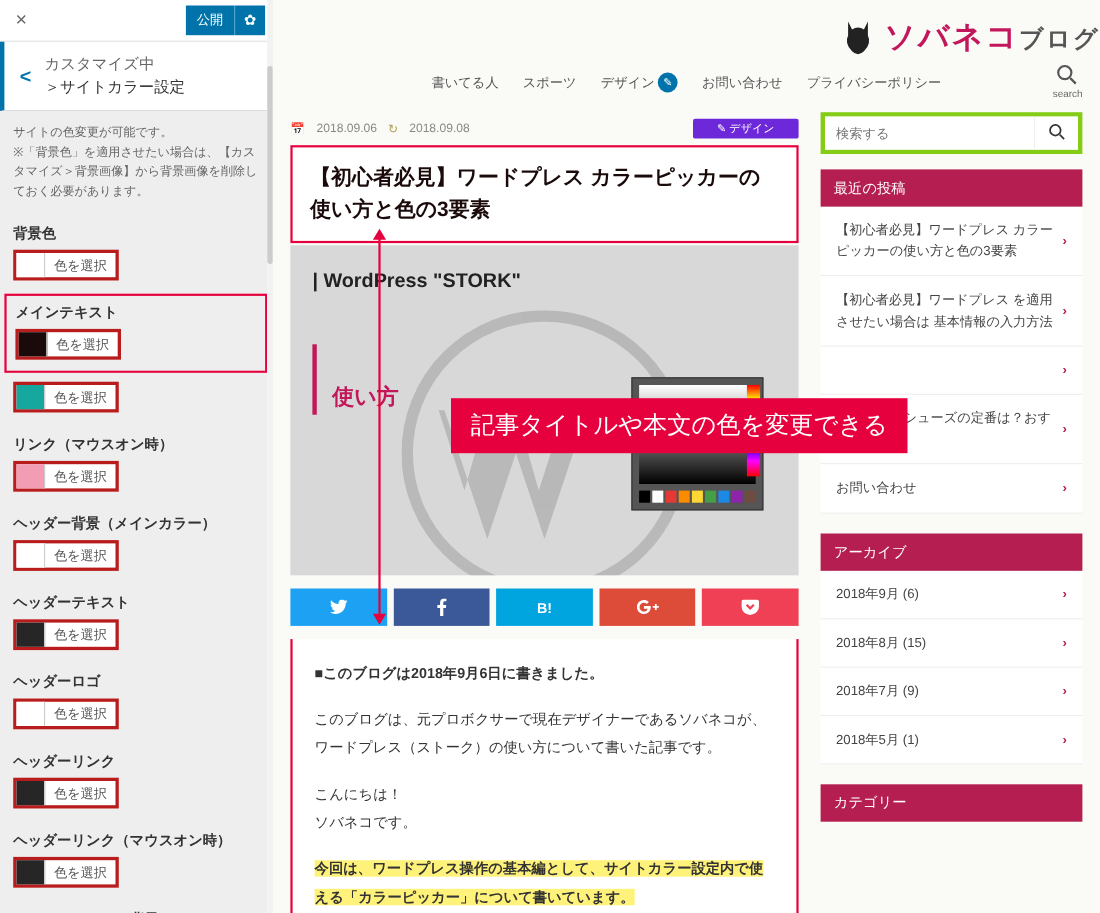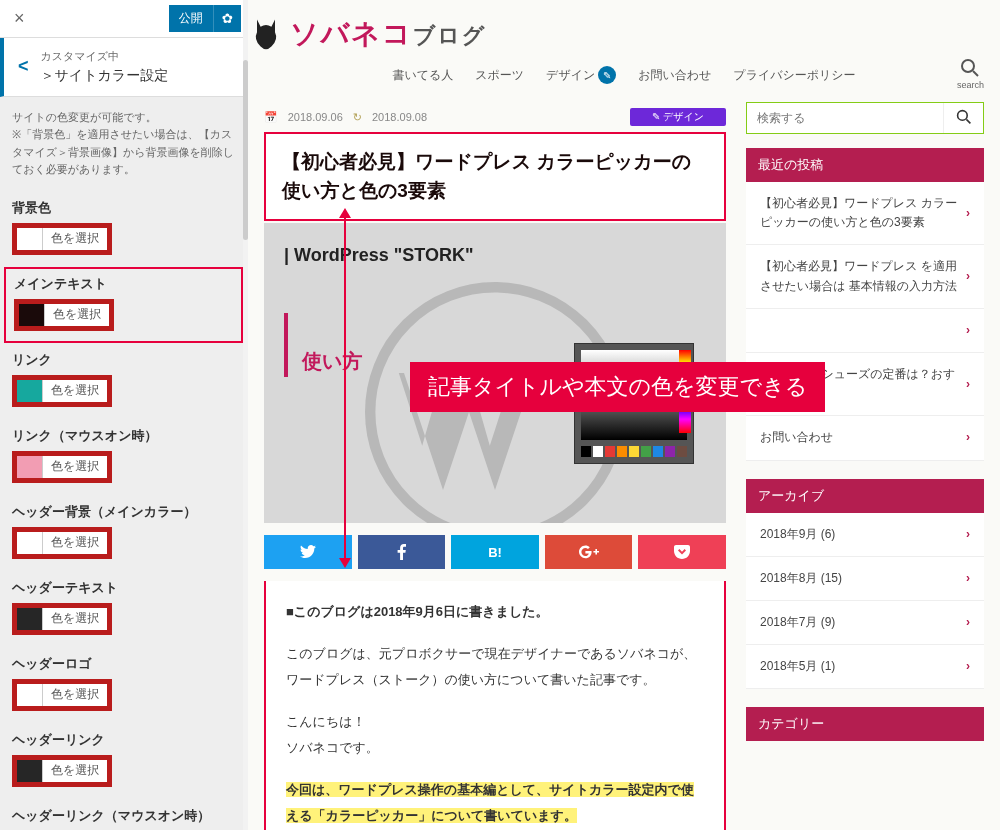--- a/index.html
+++ b/index.html
@@ -8,34 +8,34 @@
     
     .customizer { position: absolute; left: 0; top: 0; width: 248px; height: 830px; background: #eee; border-right: 1px solid #ddd; overflow-y: auto; }
     .cust-top { display: flex; justify-content: space-between; align-items: center; padding: 4px 6px; border-bottom: 1px solid #ddd; background: #fff; }
     .close-x { font-size: 18px; color: #666; cursor: pointer; padding: 4px 8px; }
     .top-right { display: flex; gap: 0; }
     .publish-btn { background: #0073aa; color: #fff; border: none; padding: 5px 10px; font-size: 12px; cursor: pointer; font-family: Liberation Mono, monospace; }
     .gear-btn { background: #0073aa; color: #fff; border: none; padding: 5px 8px; cursor: pointer; border-left: 1px solid rgba(255,255,255,.2); }
     .cust-head { display: flex; align-items: center; padding: 10px 14px; background: #fff; border-bottom: 1px solid #ddd; border-left: 4px solid #0073aa; }
     .back-chev { color: #0073aa; font-size: 18px; margin-right: 12px; cursor: pointer; font-weight: bold; }
     .cust-head-txt { line-height: 1.5; }
-    .cust-sub { font-size: 11px; color: #666; }
+    .cust-sub { font-size: 14px; color: #666; }
     .cust-title { font-size: 14px; color: #333; }
     .cust-desc { padding: 12px; font-size: 11px; color: #666; line-height: 1.6; background: #eee; }
     .color-item { padding: 8px 12px 12px; background: #eee; }
     .color-item.highlighted { border: 2px solid #e6003d; margin: 0 4px; padding: 6px 8px 10px; }
     .color-label { font-size: 13px; font-weight: bold; color: #333; margin-bottom: 6px; }
-    .color-select { display: inline-flex; align-items: center; border: 5px solid #b91c1c; background: #fff; cursor: pointer; }
+    .color-select { display: inline-flex; align-items: center; border: 3px solid #b91c1c; background: #fff; cursor: pointer; }
     .swatch { width: 26px; height: 22px; border-right: 1px solid #ccc; }
     .select-txt { padding: 2px 8px; font-size: 12px; color: #555; }
     
     
     .preview { position: absolute; left: 248px; top: 0; right: 0; height: 830px; background: #fafaf7; overflow: hidden; }
     .site-header { text-align: center; padding: 14px 0 6px; position: relative; }
-    .logo-row { display: flex; align-items: center; justify-content: flex-start; gap: 6px; }
+    .logo-row { display: flex; align-items: center; justify-content: flex-end; gap: 6px; }
     .cat-silhouette { width: 36px; height: 40px; }
     .site-name { font-size: 28px; font-weight: bold; letter-spacing: 2px; }
     .site-name .pink { color: #c2185b; }
     .site-name .gray { color: #555; font-size: 22px; }
     .nav { display: flex; justify-content: center; gap: 22px; padding: 12px 0; font-size: 12px; color: #555; }
     .nav-item { cursor: pointer; display: flex; align-items: center; gap: 3px; }
     .nav-pencil { display: inline-flex; width: 18px; height: 18px; background: #0073aa; border-radius: 50%; align-items: center; justify-content: center; color: #fff; font-size: 10px; }
     .search-corner { position: absolute; right: 16px; top: 58px; text-align: center; color: #666; font-size: 9px; cursor: pointer; }
     .search-corner svg { display: block; margin: 0 auto 2px; }
     
@@ -61,21 +61,21 @@
     
     .share-row { display: flex; gap: 6px; margin: 12px 0; }
     .share-btn { flex: 1; height: 34px; display: flex; align-items: center; justify-content: center; color: #fff; cursor: pointer; }
     .tw { background: #1da1f2; } .fb { background: #3b5998; } .hb { background: #00a4de; } .gp { background: #dd4b39; } .pk { background: #ef4056; }
     
     .body-box { border: 2px solid #e6003d; border-top: none; background: #fff; padding: 18px 20px; font-size: 13px; line-height: 2; }
     .body-box p { margin-bottom: 16px; }
     .body-hl { background: #fff27a; font-weight: bold; }
     
     
-    .search-box { display: flex; border: 1px solid #84cc16; background: #fff; margin-bottom: 14px; }
+    .search-box { display: flex; border: 4px solid #84cc16; background: #fff; margin-bottom: 14px; }
     .search-box input { flex: 1; border: none; padding: 8px 10px; font-size: 12px; outline: none; }
     .search-box button { width: 40px; border: none; background: #fff; cursor: pointer; border-left: 1px solid #eee; }
     .widget-title { background: #b41e50; color: #fff; padding: 8px 12px; font-size: 13px; font-weight: normal; }
     .widget-list { background: #fff; }
     .widget-item { padding: 12px 14px; border-bottom: 1px solid #eee; display: flex; align-items: center; justify-content: space-between; font-size: 12px; color: #444; cursor: pointer; line-height: 1.6; }
     .widget-item .chev { color: #b41e50; font-weight: bold; }
     
     
     .callout { position: absolute; left: 410px; top: 362px; background: #e6003d; color: #fff; padding: 10px 18px; font-size: 22px; z-index: 50; }
     .arrow-line { position: absolute; z-index: 40; }
@@ -106,21 +106,21 @@
 ※「背景色」を適用させたい場合は、【カスタマイズ＞背景画像】から背景画像を削除しておく必要があります。</div>
   <div id="color-list">
       <div class="color-item"><div class="color-label">背景色</div><div class="color-select">
           <span class="swatch" style="background:#ffffff"></span>
           <span class="select-txt">色を選択</span>
         </div></div>
       <div class="color-item highlighted"><div class="color-label">メインテキスト</div><div class="color-select">
           <span class="swatch" style="background:#1a0a0a"></span>
           <span class="select-txt">色を選択</span>
         </div></div>
-      <div class="color-item"><div class="color-label">リンク</div><div class="color-select">
+      <div class="color-item"><div class="color-select">
           <span class="swatch" style="background:#16a89e"></span>
           <span class="select-txt">色を選択</span>
         </div></div>
       <div class="color-item"><div class="color-label">リンク（マウスオン時）</div><div class="color-select">
           <span class="swatch" style="background:#f29db3"></span>
           <span class="select-txt">色を選択</span>
         </div></div>
       <div class="color-item"><div class="color-label">ヘッダー背景（メインカラー）</div><div class="color-select">
           <span class="swatch" style="background:#ffffff"></span>
           <span class="select-txt">色を選択</span>

